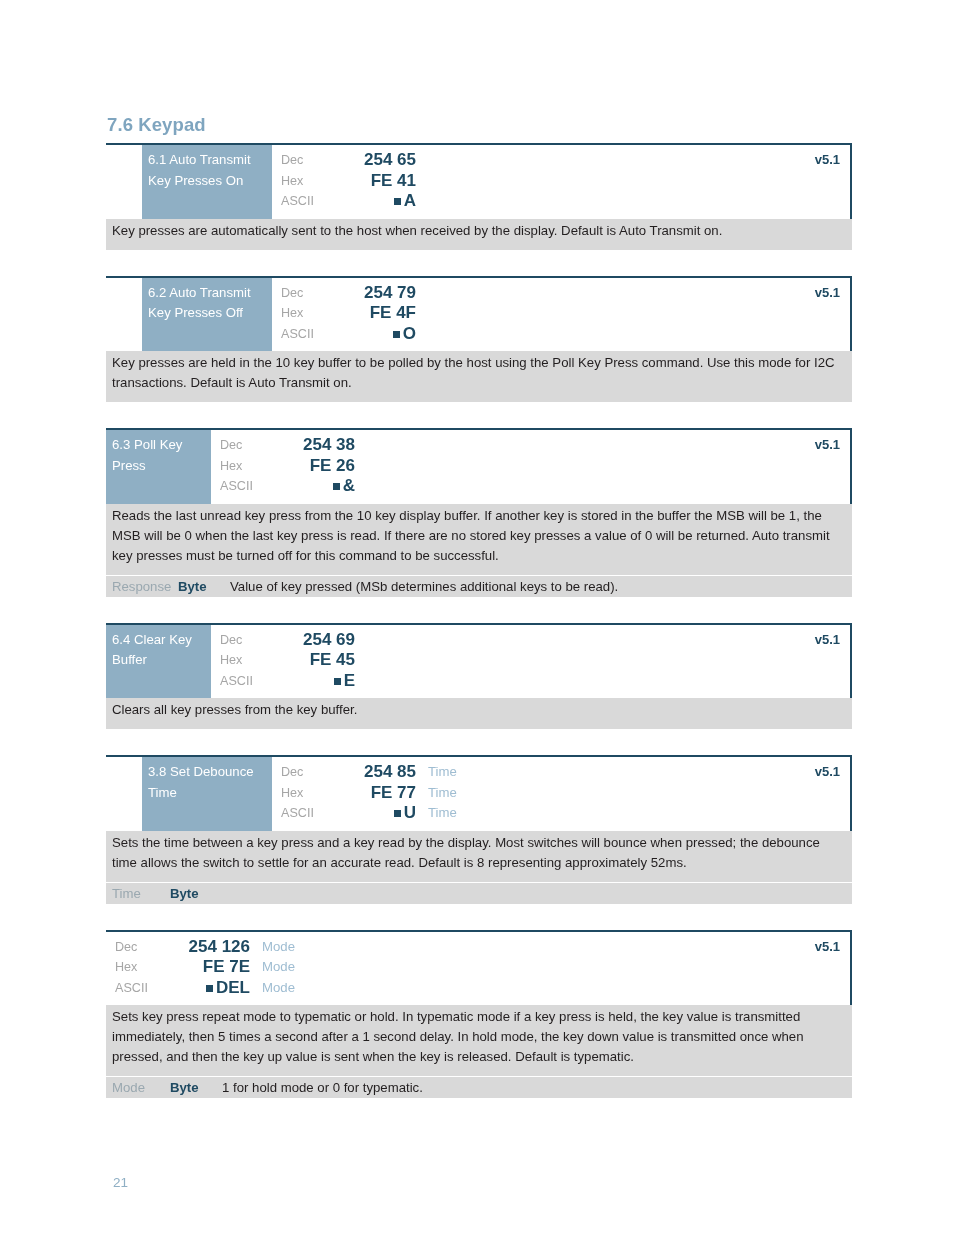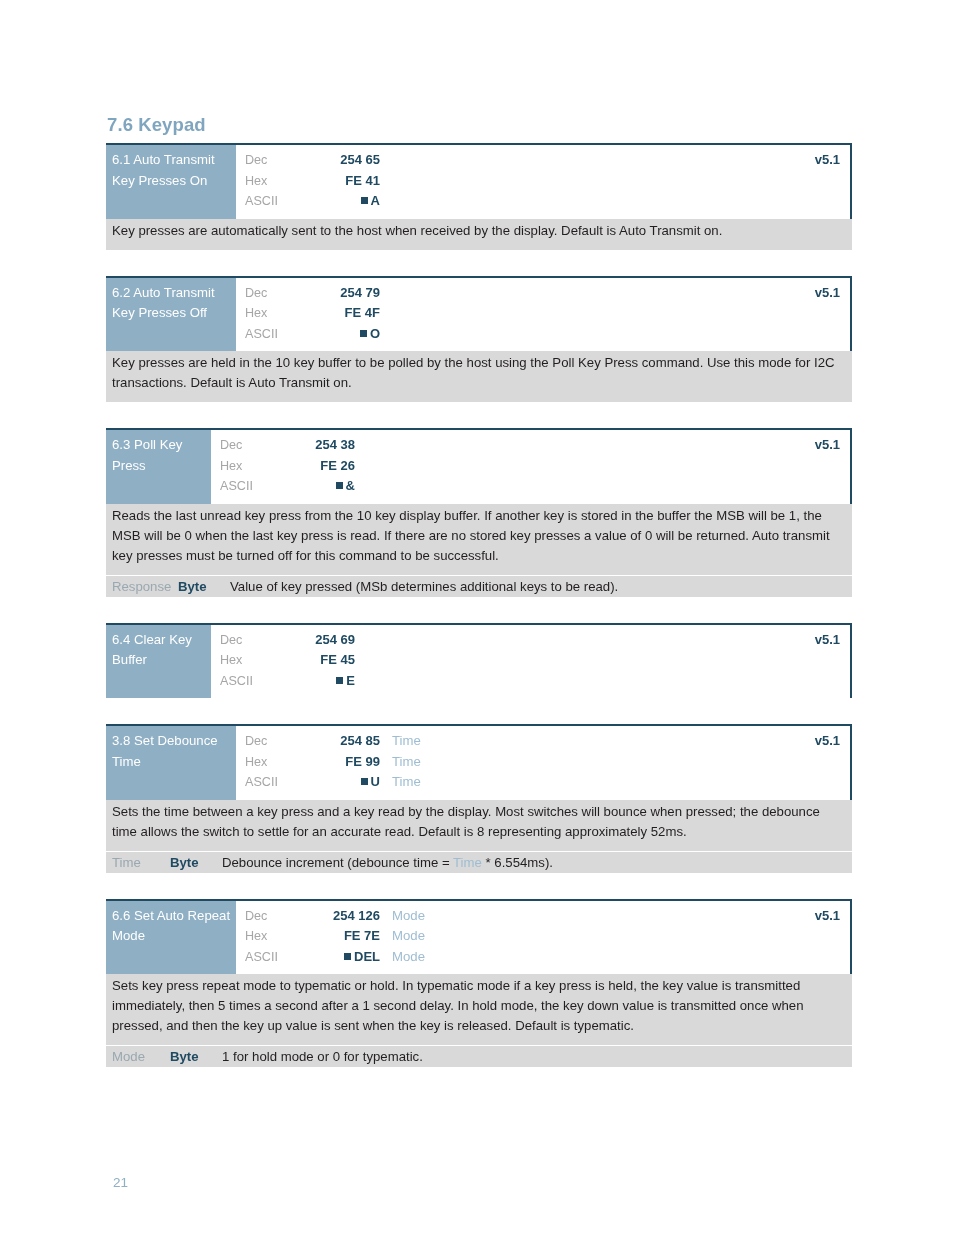--- a/index.html
+++ b/index.html
@@ -51,21 +51,21 @@
   }
   .cmd-label {
     background: #8fafc4;
     color: #ffffff;
     font-size: 13.2px;
     line-height: 20.5px;
     padding: 5px 0 7px 6px;
     box-sizing: border-box;
     flex: 0 0 auto;
   }
-  .cmd-label.w-wide { width: 130px; }
+  .cmd-label.w-wide { width: 130px; margin-left: 36px; }
   .cmd-label.w-narrow { width: 105px; }
 
   .cmd-body {
     flex: 1 1 auto;
     border-right: 2px solid #1f4a62;
     box-sizing: border-box;
     padding: 5px 0 7px 0;
     position: relative;
     background: #ffffff;
   }
@@ -80,21 +80,21 @@
     width: 58px;
     padding-left: 9px;
     box-sizing: border-box;
     font-size: 12.6px;
     color: #a6a6a6;
   }
   .row-val {
     flex: 0 0 auto;
     width: 86px;
     text-align: right;
-    font-size: 13px;
+    font-size: 17px;
     font-weight: bold;
     color: #1f4a62;
     white-space: nowrap;
   }
   .row-param {
     flex: 0 0 auto;
     padding-left: 12px;
     font-size: 13.2px;
     color: #9fbdd2;
     white-space: nowrap;
@@ -263,53 +263,52 @@
                 <div class="row-type">Hex</div>
                 <div class="row-val">FE 45</div>
               </div>
               <div class="cmd-row">
                 <div class="row-type">ASCII</div>
                 <div class="row-val"><span class="sq"></span><span>E</span></div>
               </div>
               <div class="cmd-version">v5.1</div>
             </div>
           </div>
+          <div class="cmd-desc">Clears all key presses from the key buffer.</div>
         </div>
         <div class="cmd-block">
           <div class="cmd-head">
             <div class="cmd-label w-wide">3.8 Set Debounce Time</div>
             <div class="cmd-body">
               <div class="cmd-row">
                 <div class="row-type">Dec</div>
                 <div class="row-val">254 85</div>
                 <div class="row-param">Time</div>
               </div>
               <div class="cmd-row">
                 <div class="row-type">Hex</div>
-                <div class="row-val">FE 99</div>
+                <div class="row-val">FE 77</div>
                 <div class="row-param">Time</div>
               </div>
               <div class="cmd-row">
                 <div class="row-type">ASCII</div>
                 <div class="row-val"><span class="sq"></span><span>U</span></div>
                 <div class="row-param">Time</div>
               </div>
               <div class="cmd-version">v5.1</div>
             </div>
           </div>
           <div class="cmd-desc">Sets the time between a key press and a key read by the display.  Most switches will bounce when pressed; the debounce time allows the switch to settle for an accurate read.  Default is 8 representing approximately 52ms.</div>
           <div class="cmd-param-row">
             <div class="param-name">Time</div>
             <div class="param-size">Byte</div>
-            <div class="param-desc"><span>Debounce increment (debounce time = </span><span class="hl">Time</span><span> * 6.554ms).</span></div>
-          </div>
-        </div>
-        <div class="cmd-block">
-          <div class="cmd-head">
-            <div class="cmd-label w-wide">6.6 Set Auto Repeat Mode</div>
+          </div>
+        </div>
+        <div class="cmd-block">
+          <div class="cmd-head">
             <div class="cmd-body">
               <div class="cmd-row">
                 <div class="row-type">Dec</div>
                 <div class="row-val">254 126</div>
                 <div class="row-param">Mode</div>
               </div>
               <div class="cmd-row">
                 <div class="row-type">Hex</div>
                 <div class="row-val">FE 7E</div>
                 <div class="row-param">Mode</div>

